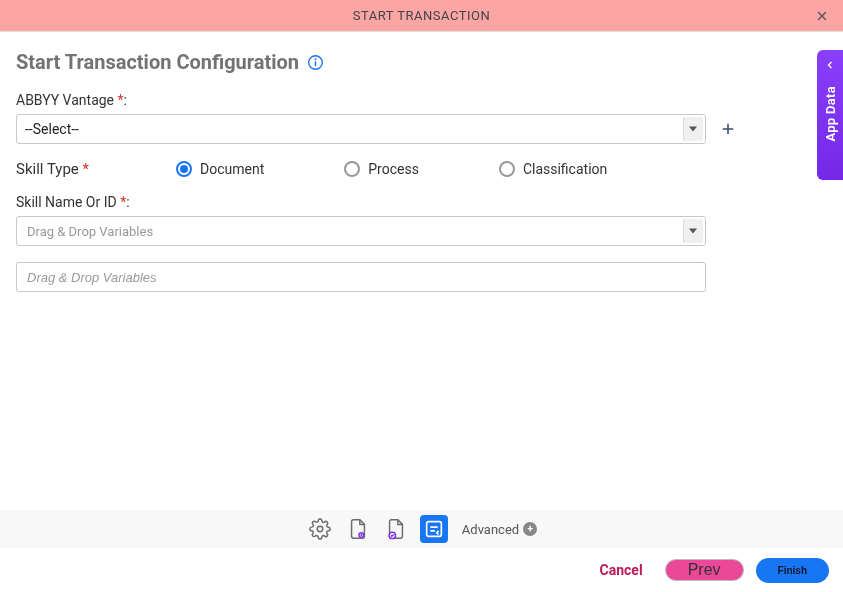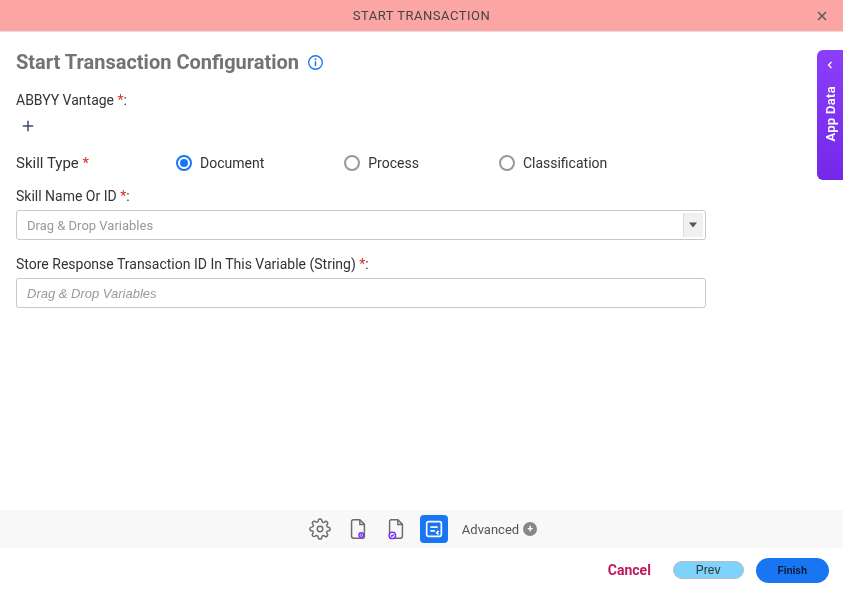--- a/index.html
+++ b/index.html
@@ -311,24 +311,24 @@
       gap: 12px;
     }
     .btn-text {
       font-size: 14px;
       color: #be185d;
       cursor: pointer;
       padding: 6px 10px;
       font-weight: bold;
     }
     .btn-outline {
-      font-size: 12px;
+      font-size: 16px;
       color: #333;
       border: 1px solid #b8bdc2;
-      background: #7dd3fc;
+      background: #ec4899;
       border-radius: 16px;
       padding: 1px 22px;
       cursor: pointer;
     }
     .btn-primary {
       font-size: 10px;
       font-weight: 600;
       color: #0f172a;
       background: #1976f2;
       border: none;
@@ -358,20 +358,26 @@
           <circle cx="10" cy="10" r="8" fill="none" stroke="#1976f2" stroke-width="1.6"></circle>
           <circle cx="10" cy="6.2" r="1.1" fill="#1976f2"></circle>
           <rect x="9.1" y="8.5" width="1.8" height="6" rx="0.9" fill="#1976f2"></rect>
         </svg>
     </span>
   </div>
 
   <div class="field-row">
     <label class="field-label"><span>ABBYY Vantage</span> <span class="required">*</span>:</label>
     <div class="select-plus-row">
+      <div class="select-box">
+        <span class="select-box-text">--Select--</span>
+        <div class="select-caret-wrap">
+            <div class="select-caret"></div>
+          </div>
+      </div>
       <div class="plus-btn">
         <svg viewBox="0 0 24 24" fill="none">
             <path d="M12 5v14M5 12h14"></path>
           </svg>
       </div>
     </div>
   </div>
 
   <div class="radio-row">
     <span class="radio-label-main"><span>Skill Type</span> <span class="required">*</span></span>
@@ -395,21 +401,20 @@
     <label class="field-label"><span>Skill Name Or ID</span> <span class="required">*</span>:</label>
     <div class="skill-select">
       <span class="skill-select-text">Drag &amp; Drop Variables</span>
       <div class="select-caret-wrap">
           <div class="select-caret"></div>
         </div>
     </div>
   </div>
 
   <div class="field-row">
-    <label class="field-label"><span>Store Response Transaction ID In This Variable (String)</span> <span class="required">*</span>:</label>
     <input class="input-box" placeholder="Drag &amp; Drop Variables" style="">
   </div>
 
 </div>
 
 <div class="app-data-tab">
   <span class="app-data-tab-chevron">
     <svg viewBox="0 0 24 24">
         <path d="M15 6l-6 6 6 6"></path>
       </svg>

